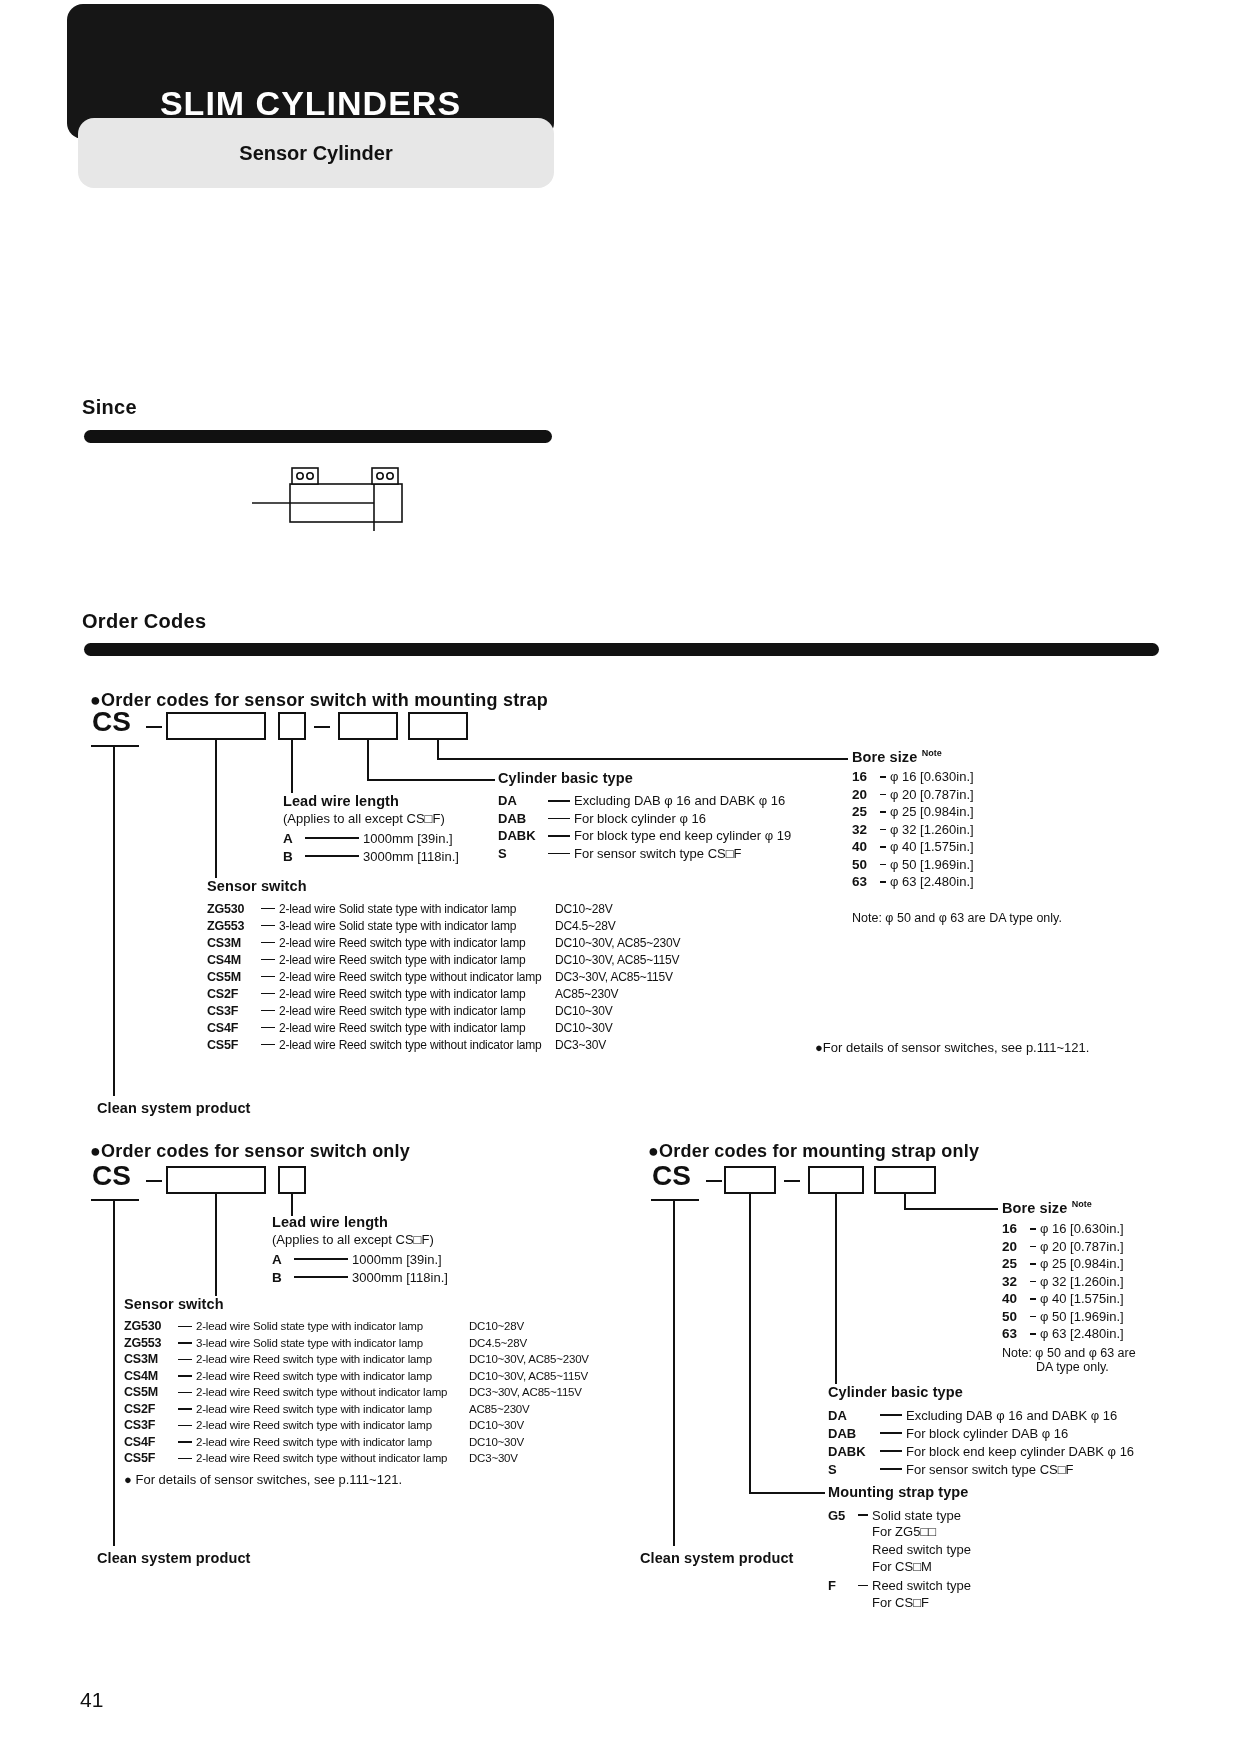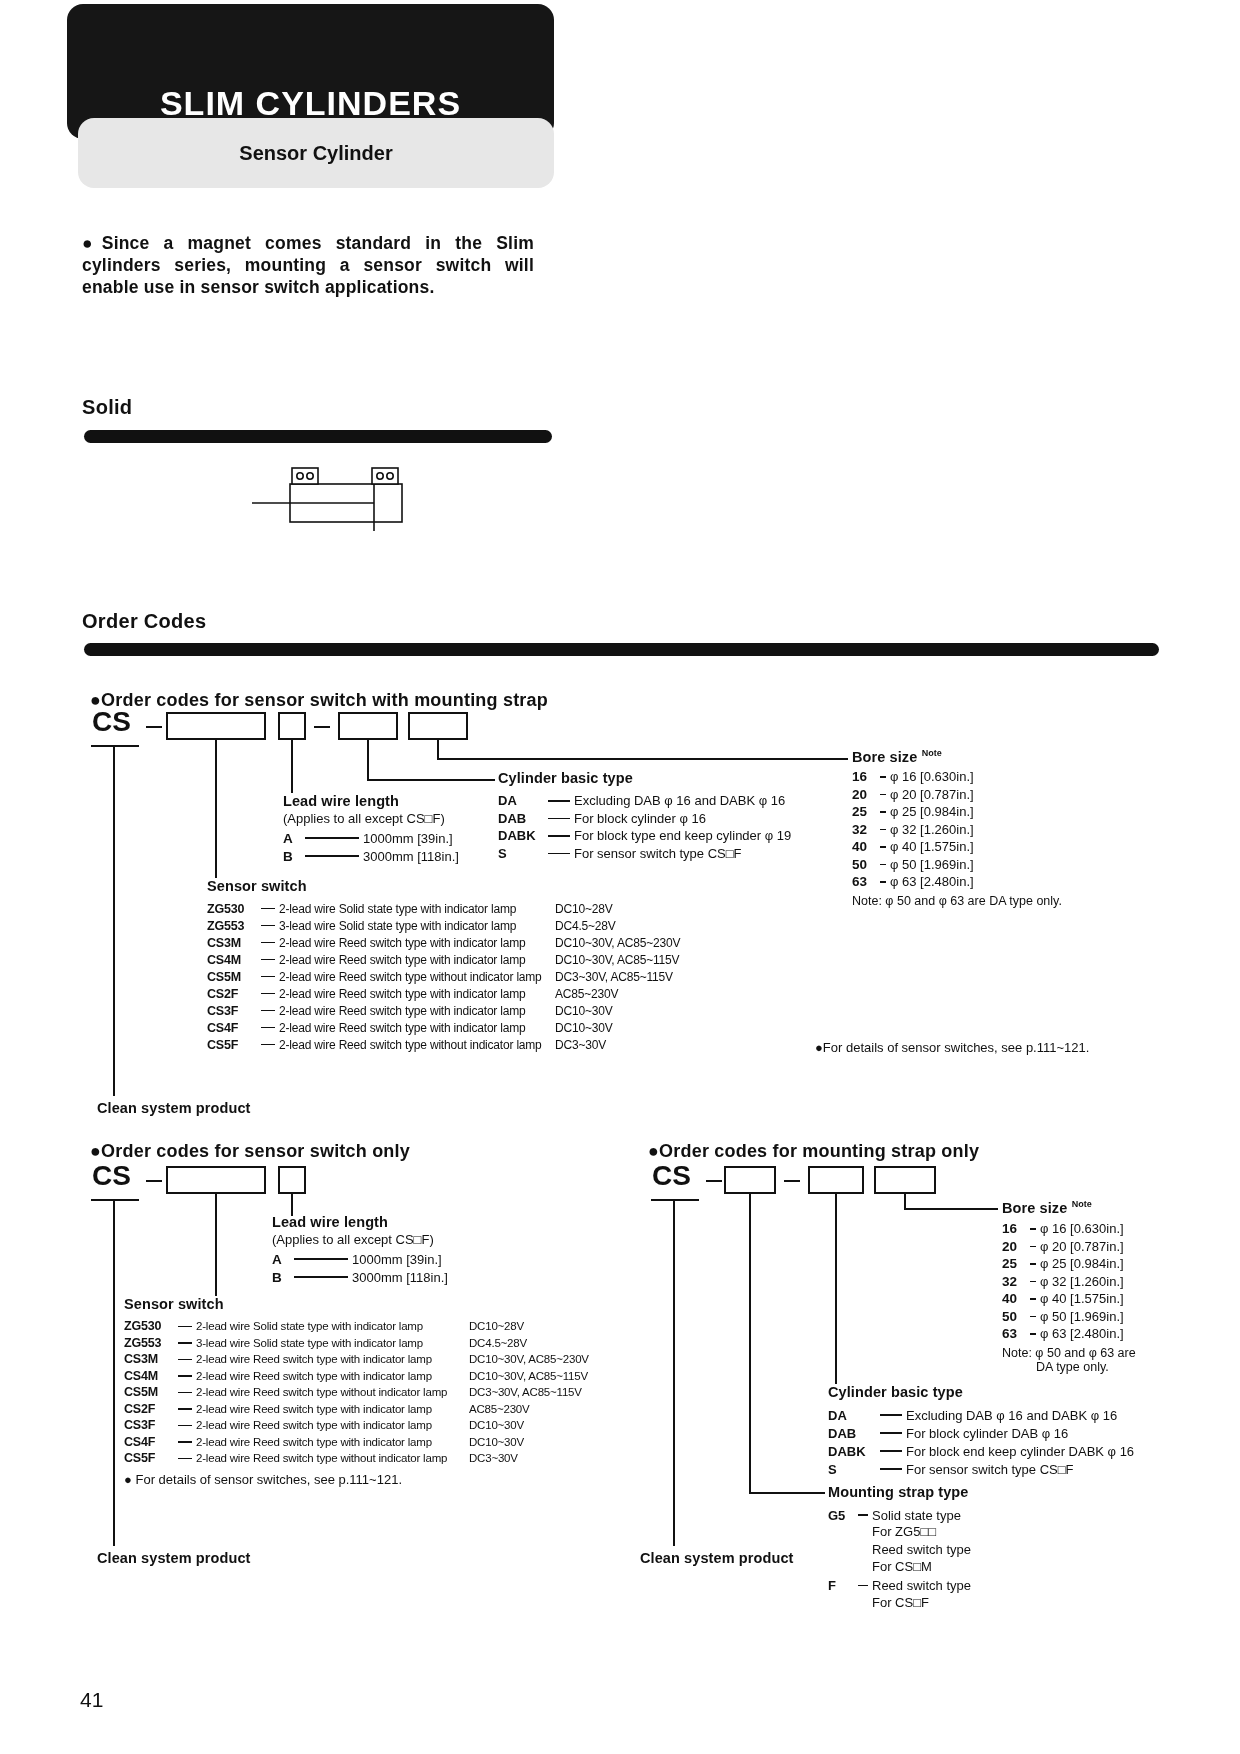--- a/index.html
+++ b/index.html
@@ -37,24 +37,22 @@
 
   <div class="abs" style="left:67px;top:4px;width:487px;height:135px;background:#161616;border-radius:16px;
               display:flex;align-items:flex-end;justify-content:center;">
     <span style="color:#fff;font-size:34px;font-weight:700;letter-spacing:1px;margin-bottom:16px;">SLIM CYLINDERS</span>
   </div>
   <div class="abs" style="left:78px;top:118px;width:476px;height:70px;background:#e7e7e7;border-radius:16px;
               display:flex;align-items:center;justify-content:center;">
     <span style="font-size:20px;font-weight:700;">Sensor Cylinder</span>
   </div>
 
-  <div class="abs" style="left:82px;top:232px;width:452px;font-size:17.5px;font-weight:700;line-height:22px;
-              text-align:justify;padding-left:0;text-indent:0;letter-spacing:.2px;">●Since a magnet comes standard in the Slim cylinders series, mounting a sensor switch will enable use in sensor switch applications.</div>
-
-  <h2 class="sec-h" style="top:396px;">Solid</h2>
+
+  <h2 class="sec-h" style="top:396px;">Since</h2>
   <div class="bar" style="left:84px;top:430px;width:468px;"></div>
 
   <svg class="abs" style="left:250px;top:460px;" width="170" height="74" viewBox="0 0 170 74">
     <g stroke="#111" stroke-width="1.6" fill="none">
       <rect x="40" y="24" width="112" height="38"></rect>
       <rect x="42" y="8" width="26" height="16" fill="#fff"></rect>
       <circle cx="50" cy="16" r="3.2"></circle>
         <circle cx="60" cy="16" r="3.2"></circle>
       <rect x="122" y="8" width="26" height="16" fill="#fff"></rect>
       <circle cx="130" cy="16" r="3.2"></circle>
@@ -158,21 +156,21 @@
     <div class="row bore-row">
         <span class="c">50</span>
         <span class="d"></span>
         <span>φ 50 [1.969in.]</span>
       </div>
     <div class="row bore-row">
         <span class="c">63</span>
         <span class="d"></span>
         <span>φ 63 [2.480in.]</span>
       </div>
-    <div class="note" style="margin-top:3px;">Note: φ 50 and φ 63 are DA type only.</div>
+    <div class="note" style="margin-top:20px;">Note: φ 50 and φ 63 are DA type only.</div>
   </div>
 
   <div class="abs" style="left:207px;top:878px;">
     <div class="lbl" style="height:22px;">Sensor switch</div>
     <div class="row sw-row">
         <span class="c">ZG530</span>
         <span class="d"></span>
         <span>2-lead wire Solid state type  with indicator lamp</span>
         <span>DC10~28V</span>
       </div>

